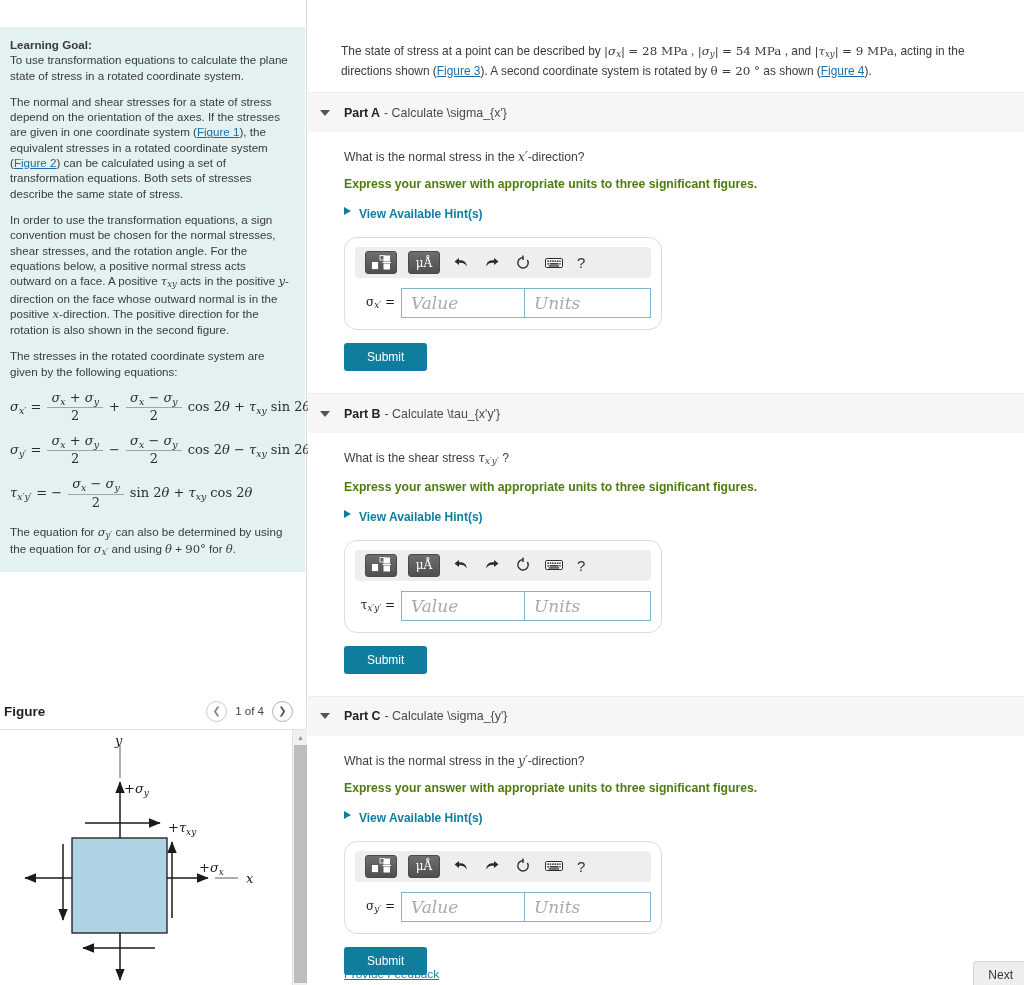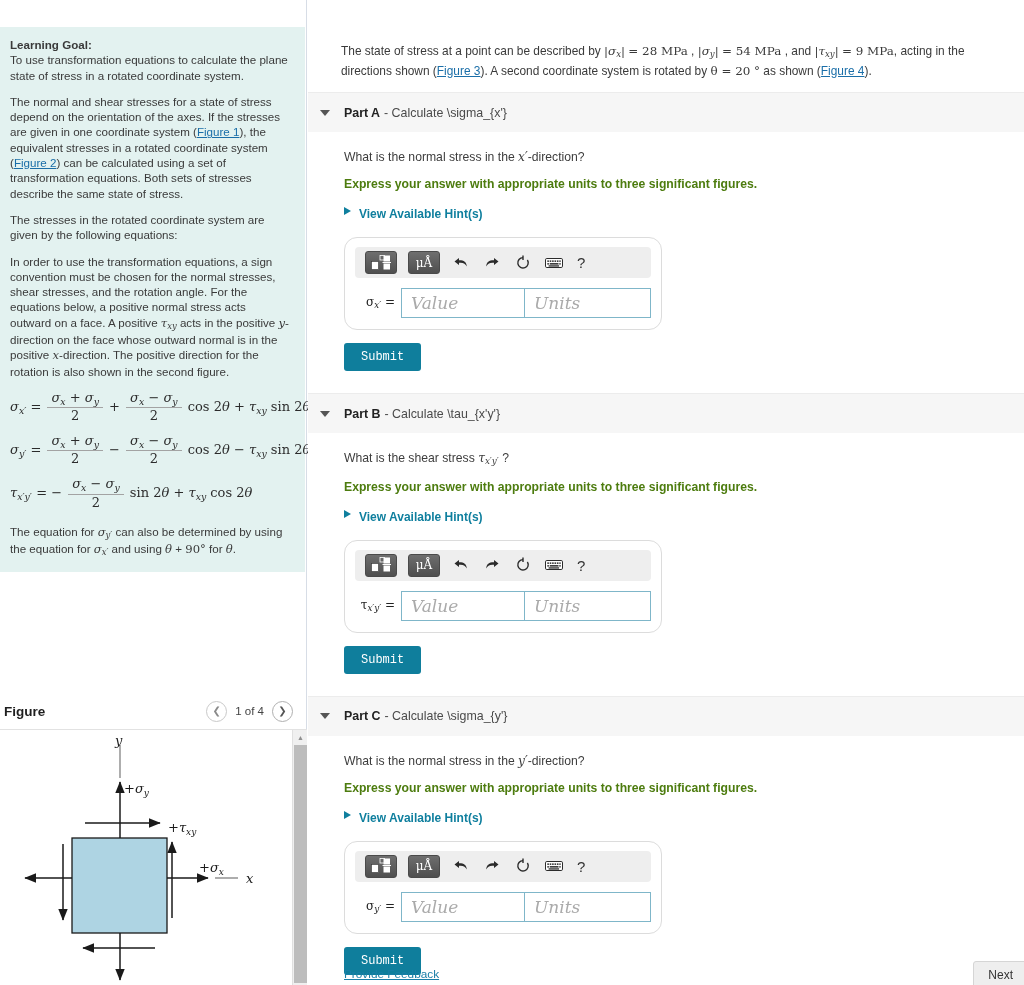--- a/index.html
+++ b/index.html
@@ -143,22 +143,22 @@
   .inp {
     height: 30px; border: 1px solid #7fb6c9; background: #fff;
     font-family: "DejaVu Serif", serif; font-style: italic;
     font-size: 17px; color: #aaa; padding: 0 9px;
     display: flex; align-items: center; cursor: text;
   }
   .inp.value-inp { width: 124px; text-align: center; }
   .inp.units-inp { width: 126px; border-left: none; }
   .submit-btn {
     margin: 13px 0 0 0; background: #0f7e9c; color: #fff;
-    border: none; border-radius: 3px; padding: 7px 17px;
-    font-size: 12px; font-family: Liberation Mono, monospace;
+    border: none; border-radius: 3px; padding: 7px 23px;
+    font-size: 12px; font-family: Liberation Sans, sans-serif;
     cursor: pointer;
   }
 
   .footer { position: absolute; left: 0; bottom: 0; width: 716px; height: 46px; }
   .feedback {
     position: absolute; left: 36px; top: 12px;
     font-size: 11.8px; color: #1a7fa8; text-decoration: underline; cursor: pointer;
   }
   .next-btn {
     position: absolute; right: -4px; top: 6px;
@@ -176,31 +176,31 @@
 
     <div class="intro-box">
       <p>
         <b>Learning Goal:</b><br>
         <span>To use transformation equations to calculate the plane state of stress in a rotated coordinate system.</span>
       </p>
 
       <p>
         <span>The normal and shear stresses for a state of stress depend on the orientation of the axes. If the stresses are given in one coordinate system (</span><span class="lnk">Figure 1</span><span>), the equivalent stresses in a rotated coordinate system (</span><span class="lnk">Figure 2</span><span>) can be calculated using a set of transformation equations. Both sets of stresses describe the same state of stress.</span>
       </p>
-
-      <p>The stresses in the rotated coordinate system are given by the following equations:</p>
 
       <p>In order to use the transformation equations, a sign
         convention must be chosen for the normal stresses,
         shear stresses, and the rotation angle. For the equations
         below, a positive normal stress acts outward on a face. A
         positive <span class="mi">τ<span class="sub">xy</span></span> acts in the positive <span class="mi">y</span>-direction on the face
         whose outward normal is in the positive <span class="mi">x</span>-direction. The
         positive direction for the rotation is also shown in the
         second figure.</p>
+
+      <p>The stresses in the rotated coordinate system are given by the following equations:</p>
 
       <div class="eqrow eq">
         <span class="mi">σ<span class="sub">x′</span></span> =
         <span class="frac"><span class="num"><span class="mi">σ<span class="sub">x</span></span> + <span class="mi">σ<span class="sub">y</span></span></span><span class="den mr">2</span></span>
         +
         <span class="frac"><span class="num"><span class="mi">σ<span class="sub">x</span></span> − <span class="mi">σ<span class="sub">y</span></span></span><span class="den mr">2</span></span>
         <span class="mr">cos 2</span><span class="mi">θ</span> + <span class="mi">τ<span class="sub">xy</span></span> <span class="mr">sin 2</span><span class="mi">θ</span>
       </div>
 
       <div class="eqrow eq">

